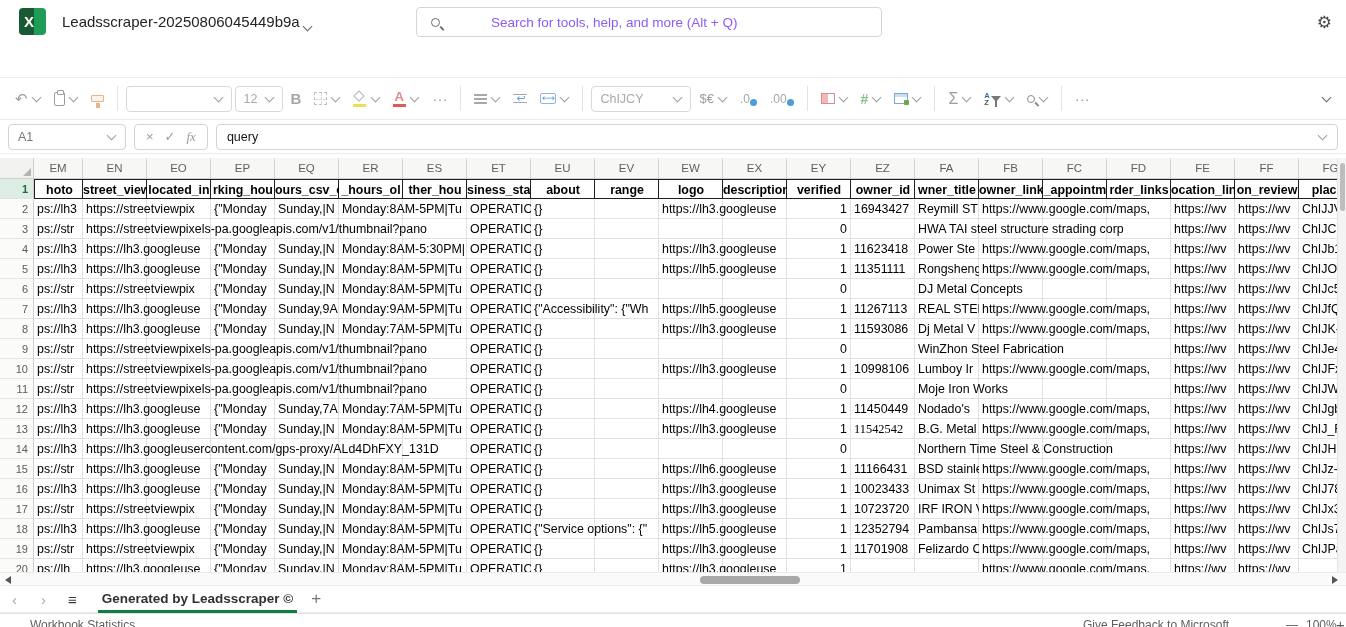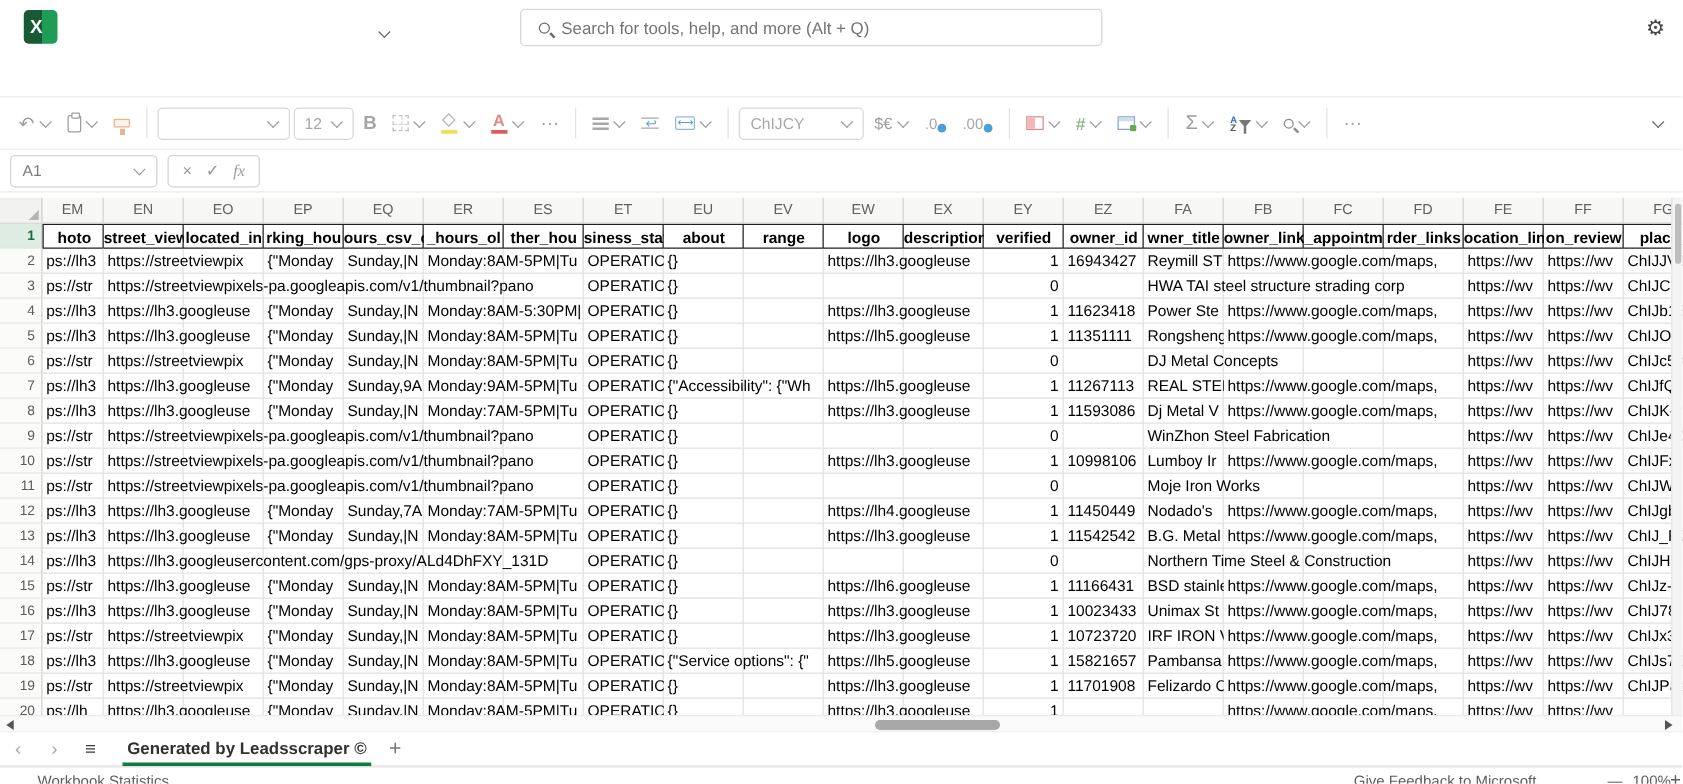--- a/index.html
+++ b/index.html
@@ -15,21 +15,21 @@
   .title-chev { position:absolute; left:303px; top:18px; }
   .chev { width:9px; height:9px; position:relative; display:inline-block; }
   .chev::after { content:""; position:absolute; left:1px; top:0; width:6px; height:6px;
     border-right:1.4px solid #666; border-bottom:1.4px solid #666; transform:rotate(45deg); }
   .chev.lite::after { border-color:#9f9d9b; }
   .searchbox { position:absolute; left:416px; top:7px; width:466px; height:30px; background:#fff;
     border:1px solid #d8d6d4; border-radius:4px; display:flex; align-items:center; padding-left:14px; gap:9px; }
   .mag { width:9px; height:9px; border:1.6px solid #6e6c6a; border-radius:50%; position:relative; flex:none; }
   .mag::after { content:""; position:absolute; width:1.6px; height:5px; background:#6e6c6a;
     transform:rotate(-45deg); left:9px; top:7px; }
-  .searchtext { font-size:13.5px; color:#737373; }
+  .searchtext { font-size:13.5px; color:#8b5cf6;margin-left:42px; }
   .gear { position:absolute; right:14px; top:12px; font-size:17px; color:#494949; }
 
   
   #menubar { height:34px; display:flex; align-items:center; border-bottom:1px solid #ececec; padding-left:10px; }
   .mtab { padding:0 12px; font-size:14px; height:34px; line-height:33px; position:relative; color:#252423; cursor:default; }
   .mtab.active { font-weight:700; }
   .mtab.active::after { content:""; position:absolute; left:11px; right:11px; bottom:1px; height:3px;
     background:#107c41; border-radius:2px; }
   .menu-right { margin-left:auto; display:flex; align-items:center; gap:8px; margin-right:12px; }
   .obtn { height:28px; border:1px solid #c8c6c4; border-radius:4px; background:#fff; display:flex;
@@ -149,20 +149,21 @@
 
   
   #statusbar { height:14px; border-top:1px solid #e1e1e1; position:relative; font-size:12px; color:#605e5c; }
   .sb { position:absolute; top:4px; white-space:nowrap; }
 </style>
 </head>
 <body>
 
 <div id="topbar">
   <div class="xlogo">X</div>
+  <div class="doctitle">Leadsscraper-20250806045449b9a</div>
   <span class="chev title-chev"></span>
   <div class="searchbox">
     <span class="mag"></span>
     <span class="searchtext">Search for tools, help, and more (Alt + Q)</span>
   </div>
   <div class="gear">⚙</div>
 </div>
 
 <div id="menubar">
 </div>
@@ -282,20 +283,24 @@
 
 <div id="formulabar">
   <div class="namebox">
     <span>A1</span>
     <span class="chev lite" style="margin-left:auto"></span>
   </div>
   <div class="fxgroup">
     <span>×</span>
     <span>✓</span>
     <span class="fxit">fx</span>
+  </div>
+  <div class="fbar">
+    <span>query</span>
+    <span class="chev lite" style="margin-left:auto"></span>
   </div>
 </div>
 
 <div id="grid">
   <div class="chrow">
     <div class="corner"></div>
     <div style="display:flex">
         <div class="chcell" style="width: 49px;">EM</div>
         <div class="chcell" style="width: 64px;">EN</div>
         <div class="chcell" style="width: 64px;">EO</div>
@@ -1146,21 +1151,21 @@
         </div>
         <div class="gcell" style="width: 64px;">
           <span class="ct" style="width: 128px;">https://lh3.googleuse</span>
         </div>
         <div class="gcell" style="width: 64px;">
           <span class="ct" style="width: 64px;"></span>
         </div>
         <div class="gcell" style="width: 64px;">
           <span class="ct num" style="width: 64px;">1</span>
         </div>
-        <div class="gcell" style="width: 64px;">
+        <div class="gcell" style="width: 64px; font-family: Liberation Serif, serif;">
           <span class="ct" style="width: 64px;">11542542</span>
         </div>
         <div class="gcell" style="width: 64px;">
           <span class="ct" style="width: 64px;">B.G. Metal</span>
         </div>
         <div class="gcell" style="width: 64px;">
           <span class="ct" style="width: 192px;">https://www.google.com/maps,</span>
         </div>
         <div class="gcell" style="width: 64px;">
           <span class="ct" style="width: 64px;"></span>
@@ -1477,21 +1482,21 @@
         <div class="gcell" style="width: 64px;">
           <span class="ct" style="width: 128px;">https://lh5.googleuse</span>
         </div>
         <div class="gcell" style="width: 64px;">
           <span class="ct" style="width: 64px;"></span>
         </div>
         <div class="gcell" style="width: 64px;">
           <span class="ct num" style="width: 64px;">1</span>
         </div>
         <div class="gcell" style="width: 64px;">
-          <span class="ct" style="width: 64px;">15821657</span>
+          <span class="ct" style="width: 64px;">12352794</span>
         </div>
         <div class="gcell" style="width: 64px;">
           <span class="ct" style="width: 64px;">Pambansa</span>
         </div>
         <div class="gcell" style="width: 64px;">
           <span class="ct" style="width: 192px;">https://www.google.com/maps,</span>
         </div>
         <div class="gcell" style="width: 64px;">
           <span class="ct" style="width: 64px;"></span>
         </div>

